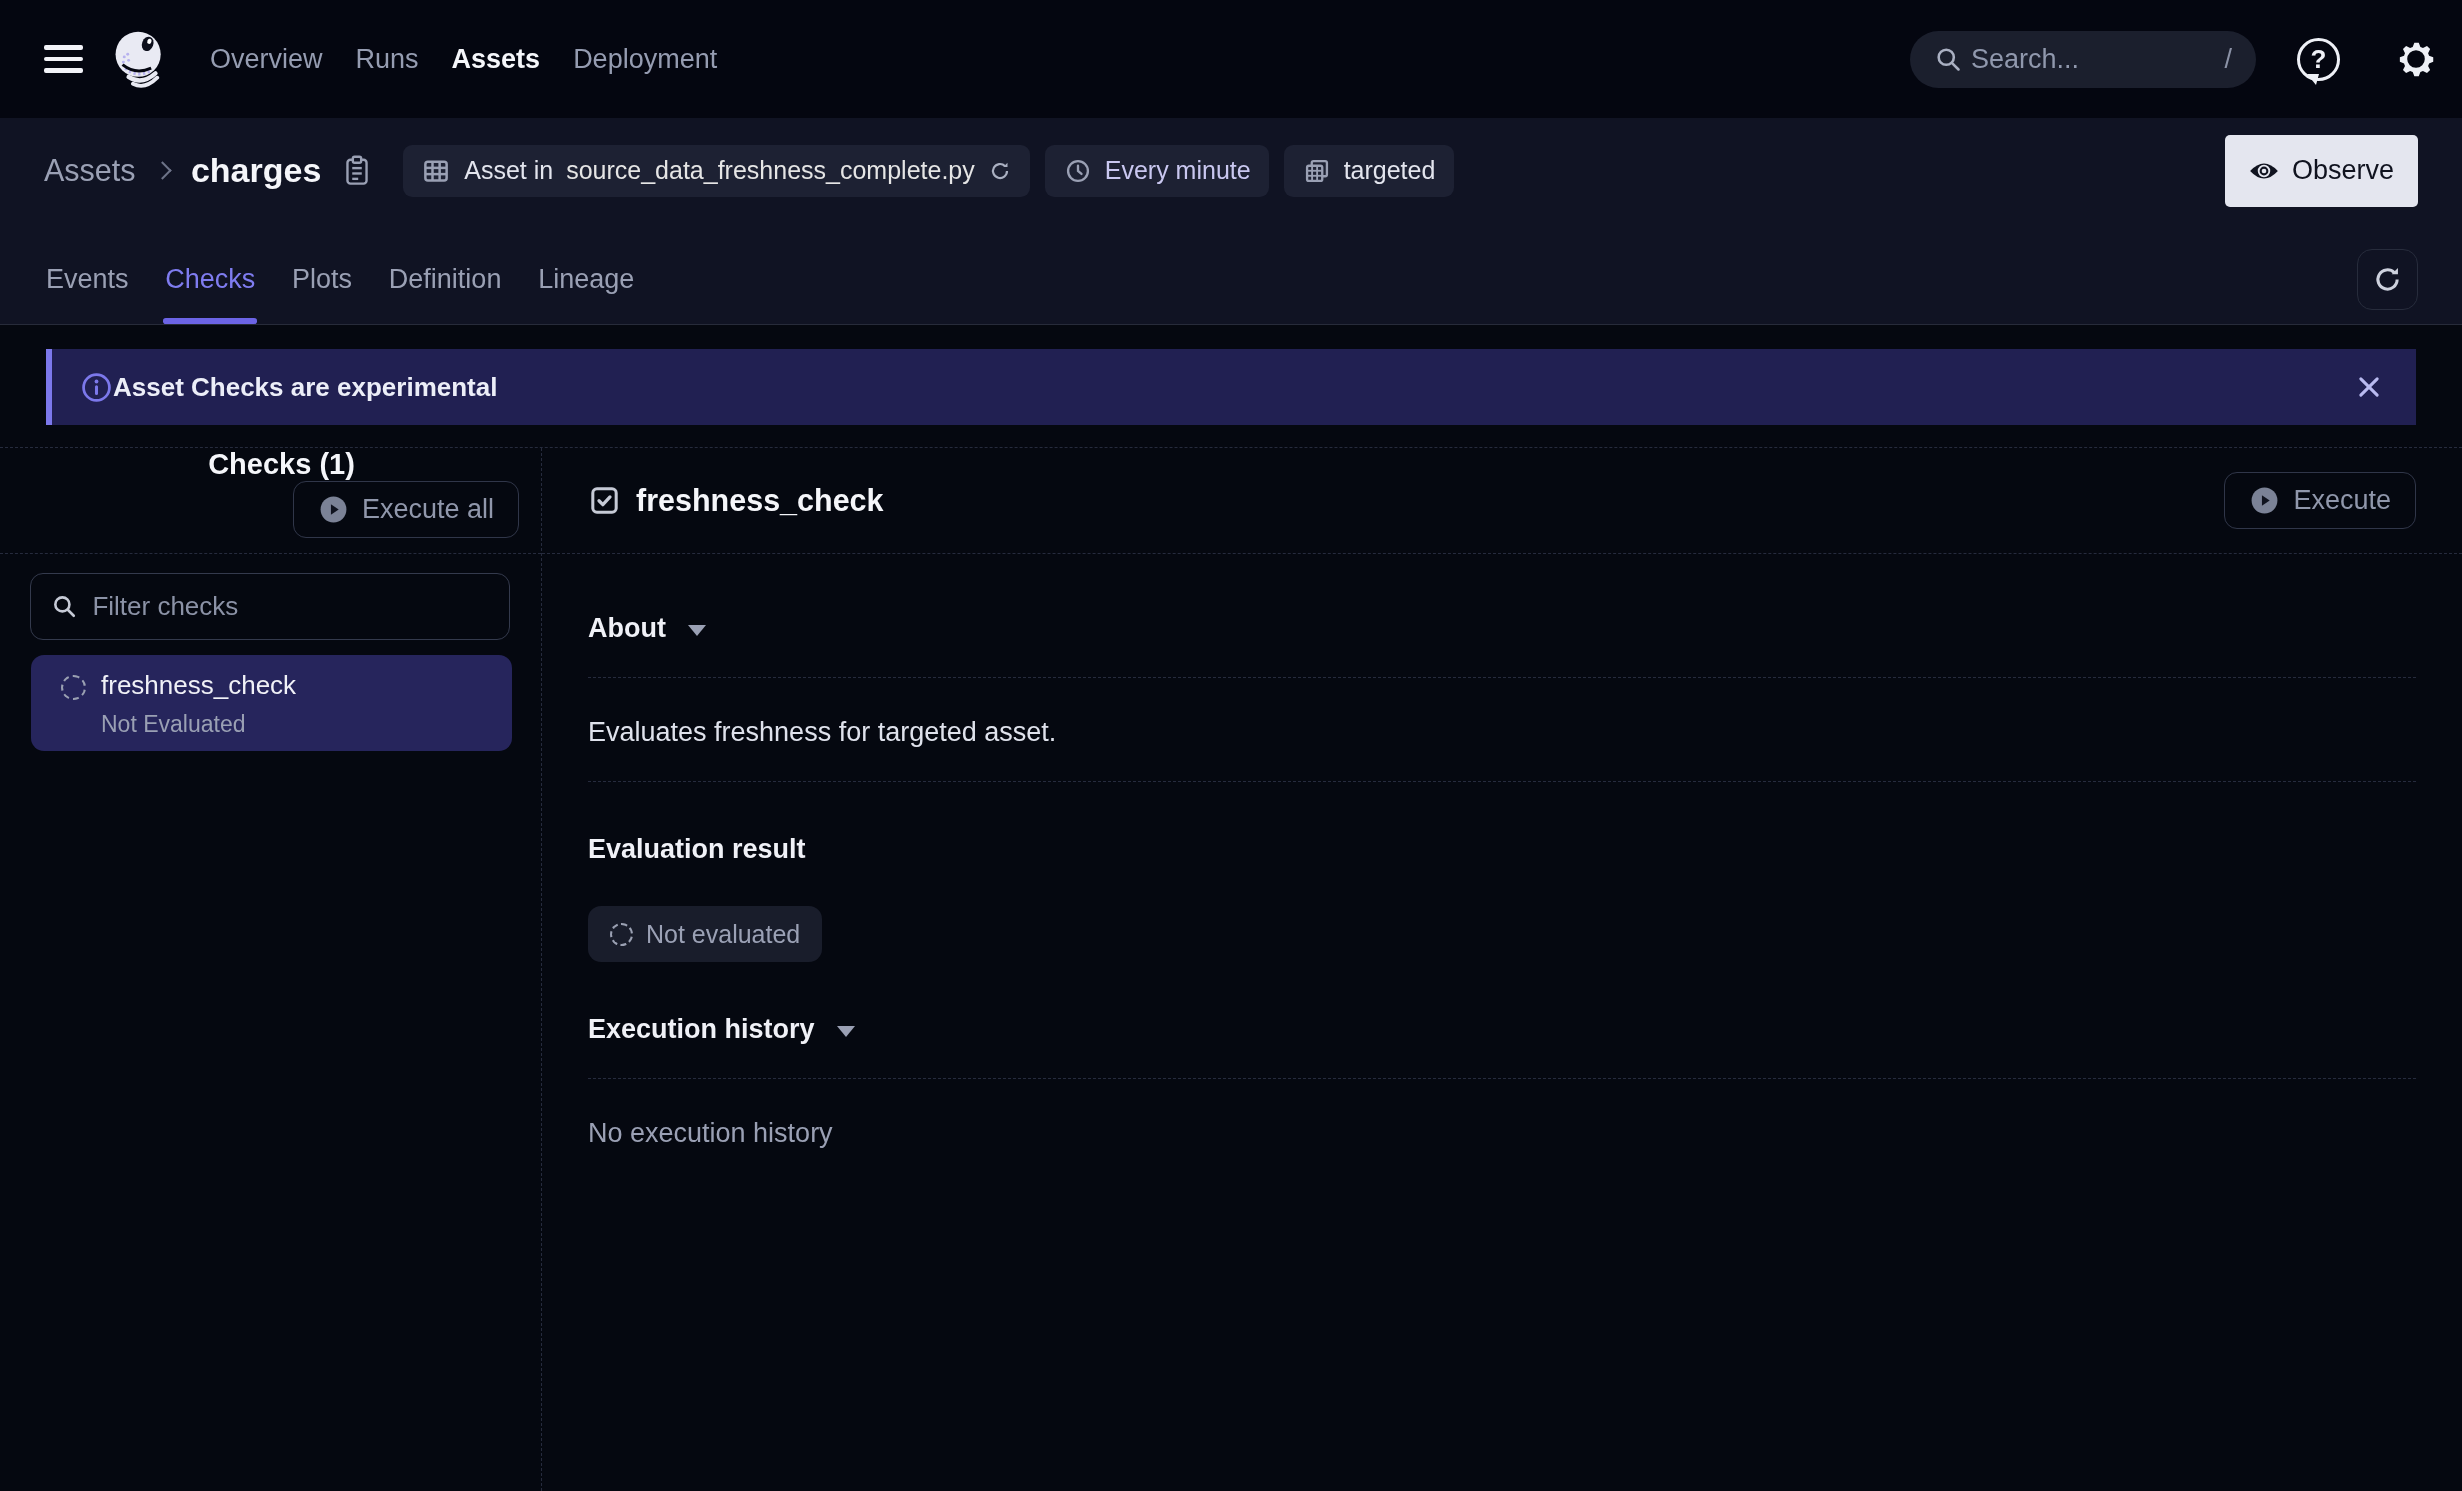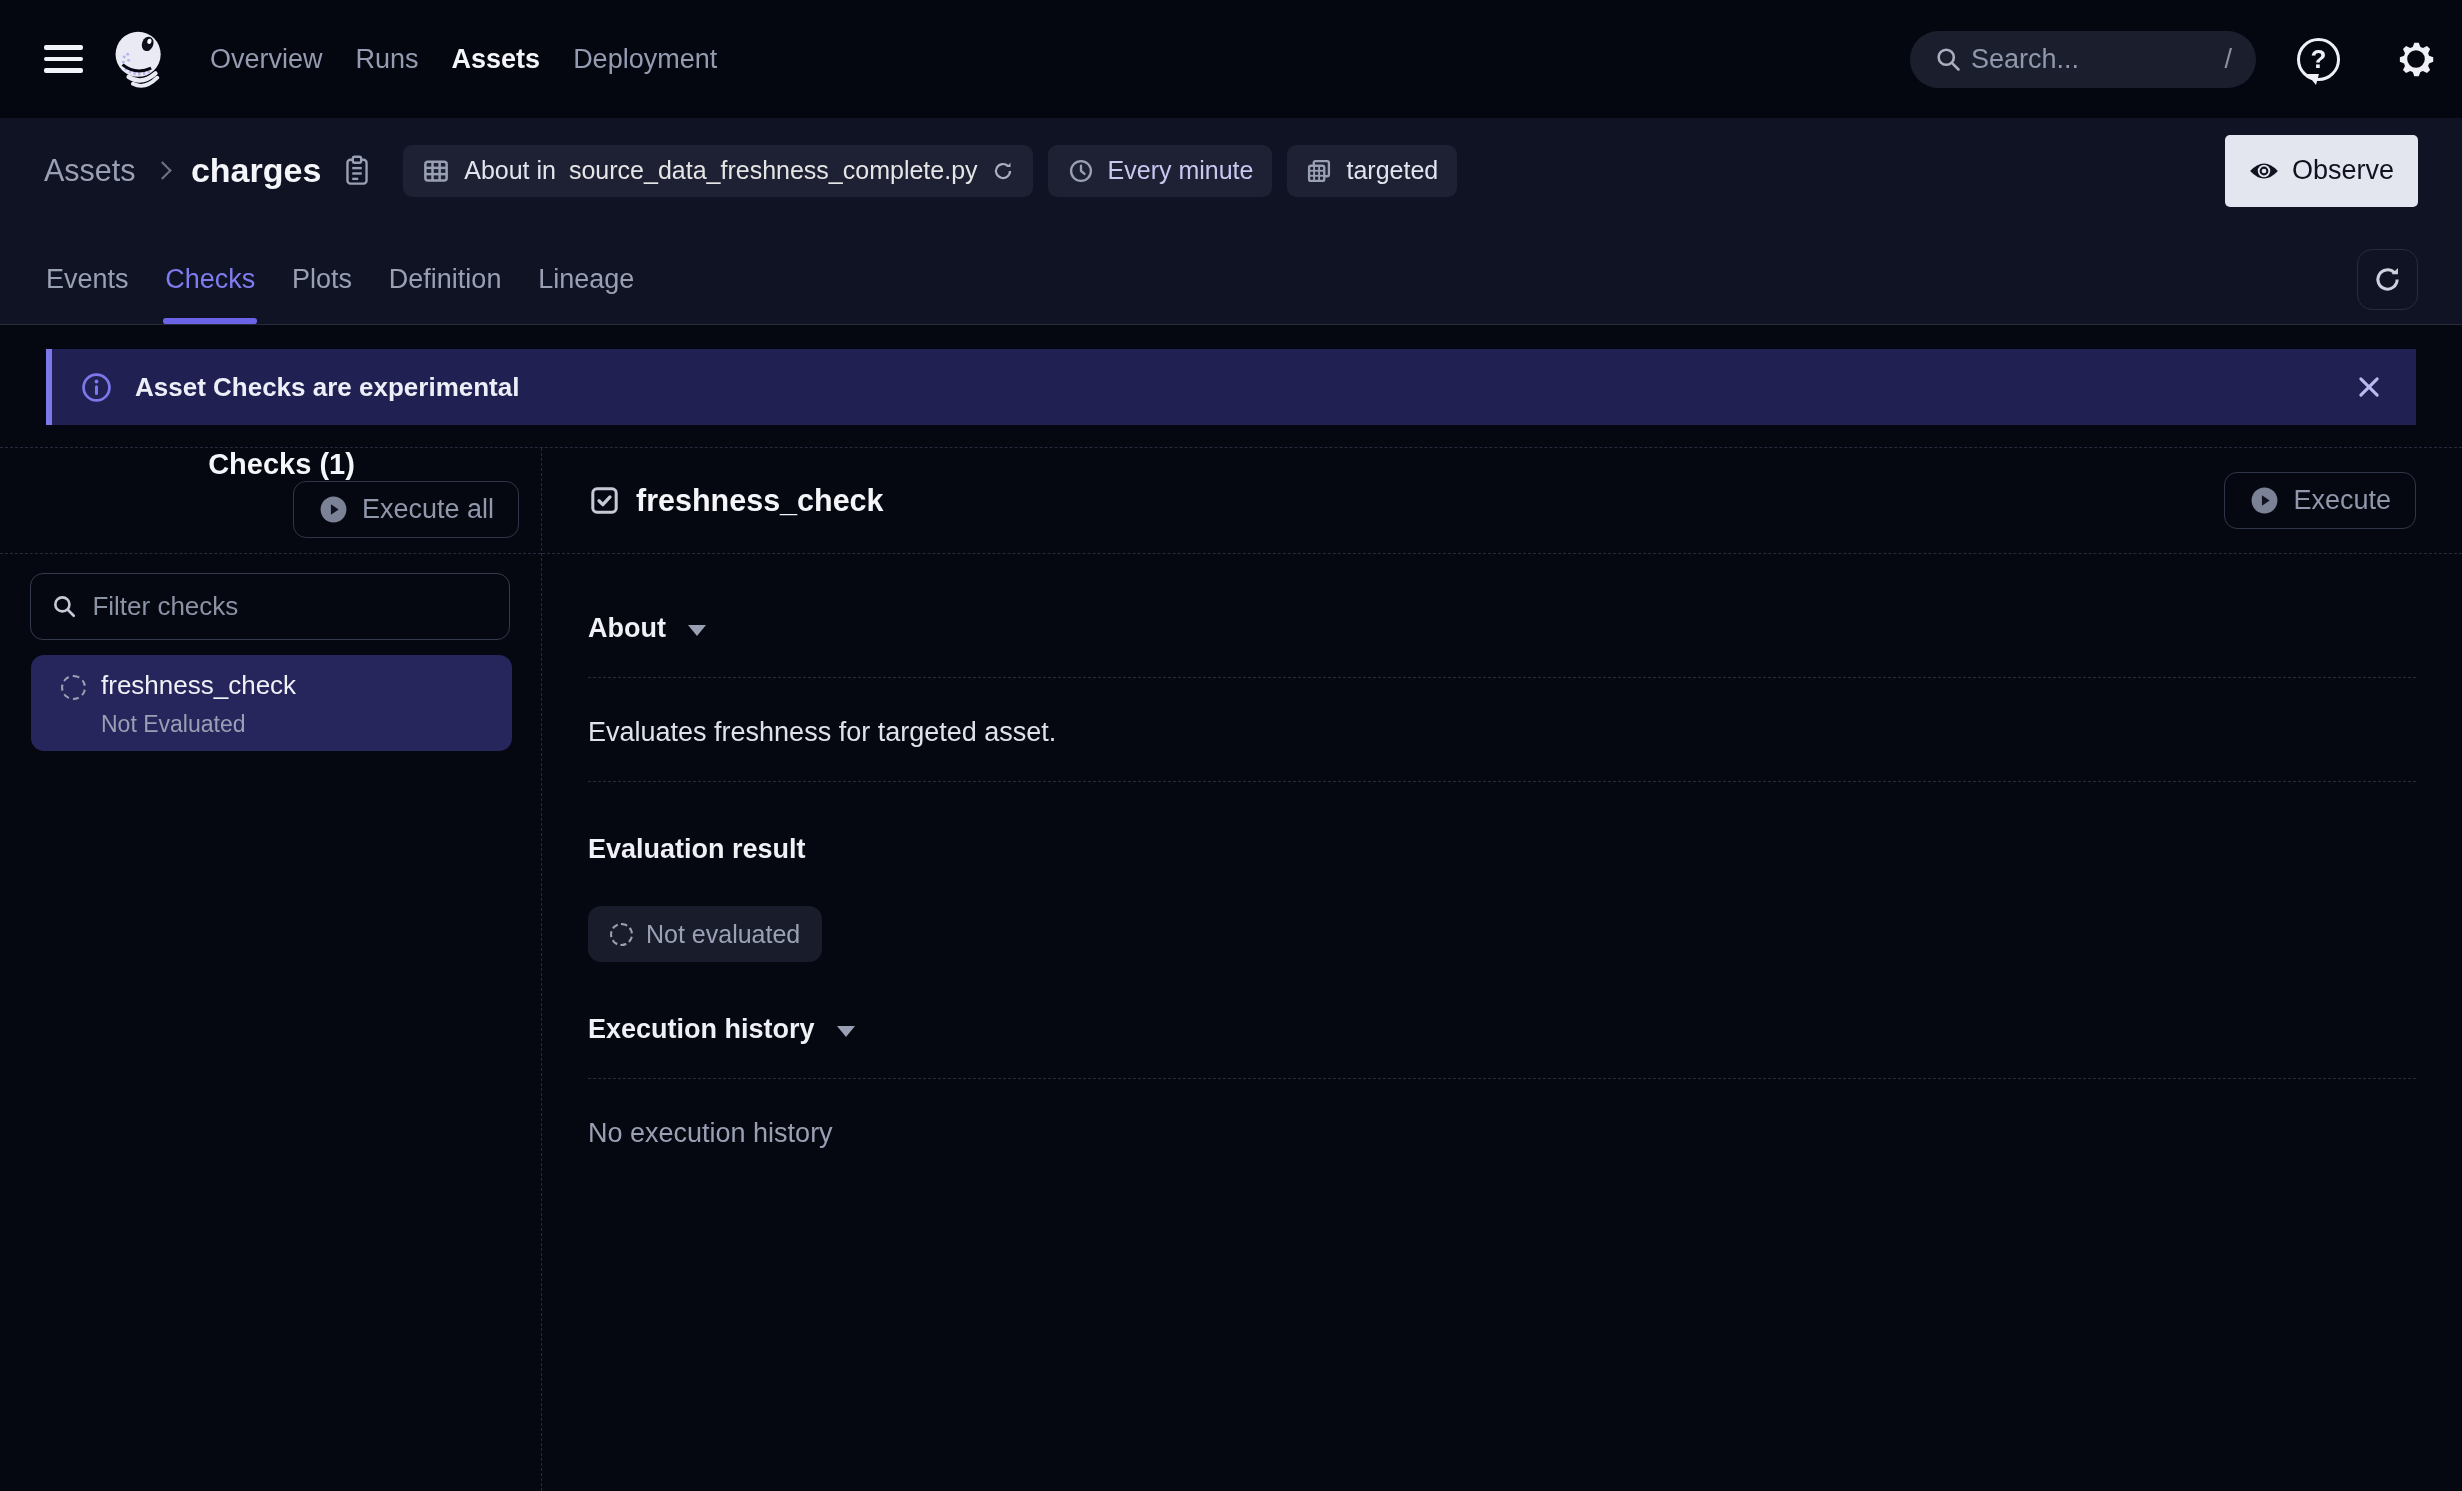--- a/index.html
+++ b/index.html
@@ -93,21 +93,21 @@
     border: 0.9px solid #272c3c; background: transparent; cursor: pointer;
     display: flex; align-items: center; justify-content: center;
   }
 
   
   .banner {
     margin: 24px 46px 22px 46px; height: 76px; flex: 0 0 76px;
     background: #212052; border-left: 6.5px solid #7c78eb;
     display: flex; align-items: center; padding: 0 33px 0 28px;
   }
-  .banner-text { margin-left: 22px; font-size: 26px; font-weight: 700; color: #eceef8; }
+  .banner-text { font-size: 26px; font-weight: 700; color: #eceef8; }
   .banner-close { margin-left: auto; cursor: pointer; display: flex; }
 
   
   .content { flex: 1; min-height: 0; display: flex; border-top: 0.9px dashed #262b3d; }
   .panel-head { height: 106px; flex: 0 0 106px; display: flex; align-items: center;
     border-bottom: 0.9px dashed #262b3d; }
 
   .checks-panel { width: 542px; flex: 0 0 542px; border-right: 0.9px dashed #262b3d;
     display: flex; flex-direction: column; }
   .checks-panel .panel-head { padding: 0 22px 0 44px; flex-direction: column; }
@@ -229,21 +229,21 @@
       </span>
 
       <div class="tag">
         <svg width="30" height="30" viewBox="0 0 24 24">
           <rect x="3.5" y="4.5" width="17" height="15" rx="2" fill="none" stroke="#9aa0b4" stroke-width="2"></rect>
           <line x1="3.5" y1="9.5" x2="20.5" y2="9.5" stroke="#9aa0b4" stroke-width="2"></line>
           <line x1="3.5" y1="14.5" x2="20.5" y2="14.5" stroke="#9aa0b4" stroke-width="2"></line>
           <line x1="9.2" y1="4.5" x2="9.2" y2="19.5" stroke="#9aa0b4" stroke-width="2"></line>
           <line x1="14.9" y1="4.5" x2="14.9" y2="19.5" stroke="#9aa0b4" stroke-width="2"></line>
         </svg>
-        <span>About in</span>
+        <span>Asset in</span>
         <span class="link-text">source_data_freshness_complete.py</span>
         <svg width="24" height="24" viewBox="0 0 24 24">
           <path d="M19 12a7 7 0 11-2.05-4.95" fill="none" stroke="#aab0c2" stroke-width="2.2"></path>
           <path d="M19.5 3.8v4.2h-4.2z" fill="#aab0c2"></path>
         </svg>
       </div>
 
       <div class="tag">
         <svg width="28" height="28" viewBox="0 0 24 24">
           <circle cx="12" cy="12" r="8.5" fill="none" stroke="#9aa0b4" stroke-width="2"></circle>

